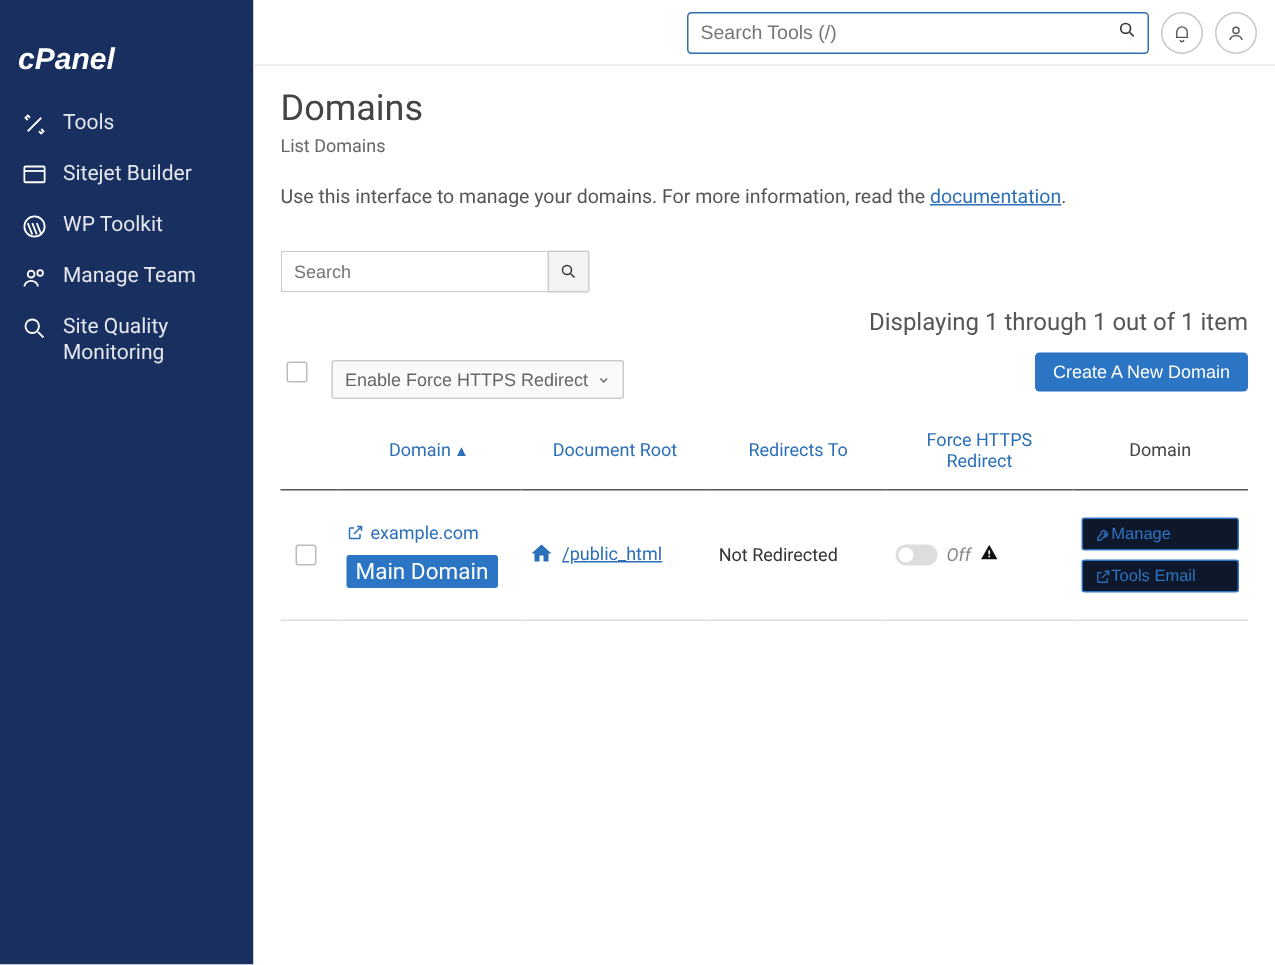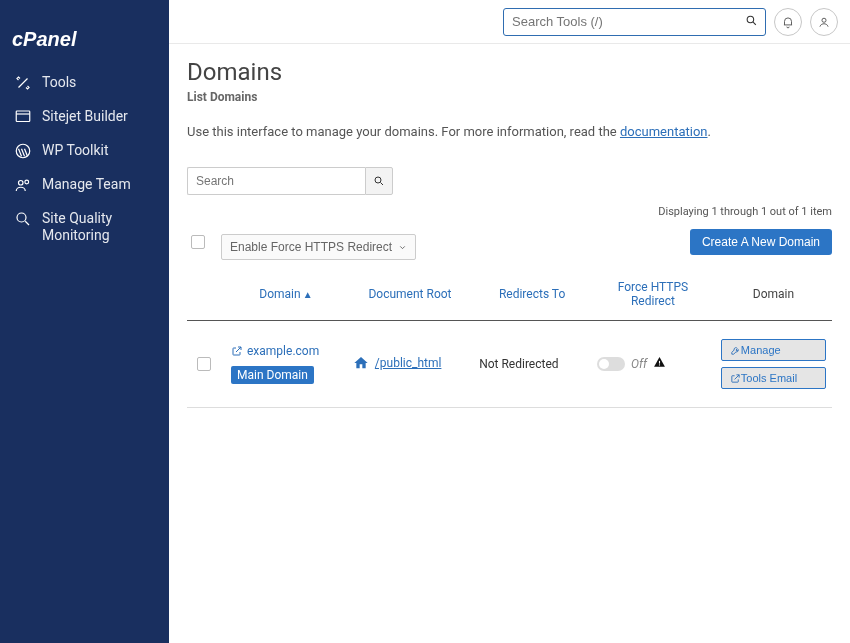--- a/index.html
+++ b/index.html
@@ -10,58 +10,58 @@
     .logo { padding: 6px 12px 14px 12px; }
     .logo svg { display: block; }
     .nav { list-style: none; }
     .nav-item { display: flex; align-items: flex-start; gap: 10px; padding: 8px 14px; color: #e5e8ee; font-size: 14px; cursor: pointer; line-height: 1.2; }
     .nav-item .icon { width: 18px; height: 18px; flex-shrink: 0; display: flex; align-items: center; justify-content: center; }
     .nav-item .icon svg { width: 18px; height: 18px; }
     .nav-item.multiline { align-items: flex-start; }
     
     .main { flex: 1; display: flex; flex-direction: column; background: #fff; }
     .topbar { height: 44px; border-bottom: 1px solid #e9e9e9; display: flex; align-items: center; justify-content: flex-end; gap: 8px; padding: 0 12px; }
-    .search-global { position: relative; width: 263px; }
+    .search-global { position: relative; width: 308px; }
     .search-global input { width: 100%; height: 28px; border: 1px solid #2f6db1; border-radius: 3px; padding: 0 28px 0 8px; font-size: 13px; color: #555; outline: none; }
     .search-global .s-icon { position: absolute; right: 8px; top: 50%; transform: translateY(-50%); }
     .topbar .circle-btn { width: 28px; height: 28px; border: 1px solid #c7c7c7; border-radius: 50%; display: flex; align-items: center; justify-content: center; cursor: pointer; background: #fff; }
     .topbar .circle-btn svg { width: 14px; height: 14px; fill: none; stroke: #555; stroke-width: 1.6; }
     
     .content { padding: 14px 18px 18px 18px; overflow: auto; }
     .page-title { font-size: 24px; font-weight: 400; color: #444; }
-    .breadcrumb { font-size: 12px; color: #666; margin-top: 4px; font-weight: bold; }
+    .breadcrumb { font-size: 12px; color: #666; margin-top: 4px; }
     .desc { margin-top: 20px; font-size: 13px; color: #555; }
     .desc a { color: #2c6fb9; text-decoration: underline; }
     .toolbar1 { display: flex; margin-top: 28px; align-items: flex-end; }
     .search-local { width: 178px; height: 28px; border: 1px solid #ccc; border-right: none; padding: 0 8px; font-size: 12px; color: #888; outline: none; border-radius: 2px 0 0 2px; }
     .search-local-btn { width: 28px; height: 28px; border: 1px solid #ccc; background: #f3f3f3; display: flex; align-items: center; justify-content: center; cursor: pointer; border-radius: 0 2px 2px 0; }
-    .disp-row { text-align: right; font-size: 11px; color: #555; margin-top: 10px; }
+    .disp-row { text-align: right; font-size: 16px; color: #555; margin-top: 10px; }
     .toolbar2 { display: flex; align-items: center; margin-top: 6px; gap: 8px; }
     .chk { width: 14px; height: 14px; border: 1px solid #bbb; border-radius: 2px; background: #fff; cursor: pointer; margin-left: 4px; margin-right: 8px; }
     .https-btn { height: 26px; border: 1px solid #ccc; background: #fafafa; color: #666; font-size: 12px; padding: 0 8px; display: flex; align-items: center; gap: 6px; cursor: pointer; border-radius: 2px; margin-top: 10px; }
     .https-btn svg { width: 9px; height: 9px; }
     .spacer { flex: 1; }
     .create-btn { height: 26px; background: #2c75c5; color: #fff; border: none; padding: 0 12px; font-size: 12px; border-radius: 3px; cursor: pointer; }
     
     .table { width: 100%; margin-top: 10px; border-collapse: collapse; }
     .table th { text-align: center; font-weight: 400; font-size: 12px; padding: 10px 6px 12px 6px; border-bottom: 1px solid #555; color: #444; }
     .table th.sortable { color: #2c6fb9; cursor: pointer; }
     .table th .sort-arrow { font-size: 10px; margin-left: 2px; }
     .table td { padding: 18px 6px; font-size: 12px; border-bottom: 1px solid #ddd; vertical-align: middle; }
     .table td.chk-cell { width: 24px; }
     .domain-cell a { color: #2c6fb9; text-decoration: none; display: inline-flex; align-items: center; gap: 4px; }
-    .badge { display: inline-block; background: #2c75c5; color: #fff; font-size: 12px; padding: 2px 6px; border-radius: 2px; margin-top: 6px; }
+    .badge { display: inline-block; background: #2c75c5; color: #fff; font-size: 15px; padding: 2px 6px; border-radius: 2px; margin-top: 6px; }
     .root-cell { color: #2c6fb9; display: inline-flex; align-items: center; gap: 6px; }
     .root-cell svg { width: 16px; height: 16px; }
     .https-cell { display: flex; align-items: center; gap: 6px; color: #888; font-style: italic; }
     .toggle { width: 28px; height: 14px; background: #ddd; border-radius: 7px; position: relative; }
     .toggle::after { content: ""; position: absolute; left: 2px; top: 2px; width: 10px; height: 10px; background: #fff; border-radius: 50%; }
     .warn { color: #222; }
     .actions-cell { display: flex; flex-direction: column; gap: 6px; }
-    .action-btn { border: 1px solid #2c75c5; color: #2c75c5; background: #e5e5e5; font-size: 11px; padding: 4px 8px; border-radius: 2px; cursor: pointer; display: inline-flex; align-items: center; gap: 0; white-space: nowrap; }
+    .action-btn { border: 1px solid #2c75c5; color: #2c75c5; background: #0f172a; font-size: 11px; padding: 4px 8px; border-radius: 2px; cursor: pointer; display: inline-flex; align-items: center; gap: 0; white-space: nowrap; }
     .action-btn svg { width: 11px; height: 11px; }
     .col-chk { width: 30px; }
     .col-domain { width: 125px; }
     .col-root { width: 130px; }
     .col-redir { width: 125px; }
     .col-https { width: 130px; }
     .col-actions { width: 120px; }
   </style>
 </head>
 <body>

